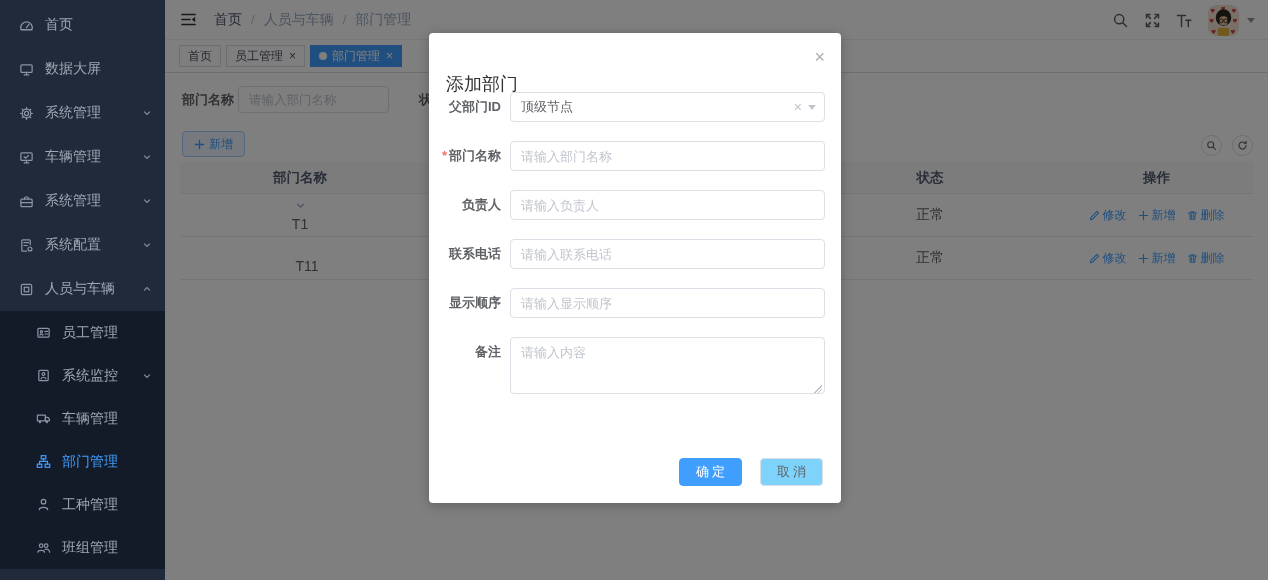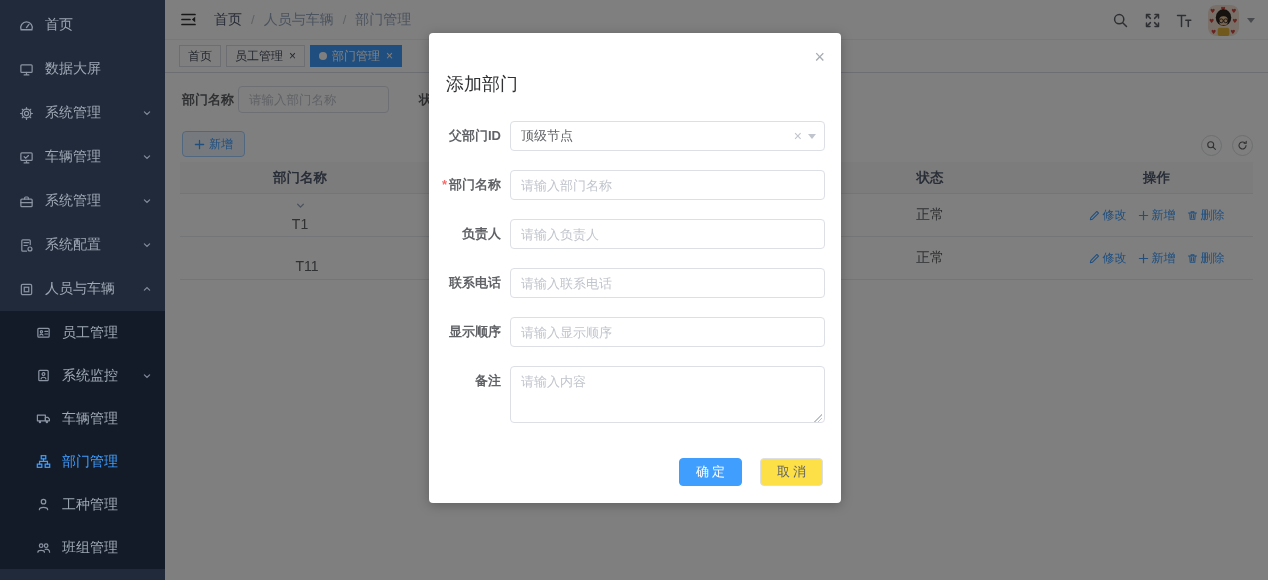--- a/index.html
+++ b/index.html
@@ -88,21 +88,21 @@
 
   
   .overlay { position:absolute; left:165px; top:0; right:0; bottom:0;
              background:rgba(0,0,0,0.5); z-index:40; }
   .dialog { position:absolute; left:429px; top:33px; width:412px; height:470px;
             background:#fff; border-radius:4px; box-shadow:0 2px 12px rgba(0,0,0,.25);
             z-index:60; }
   .dialog-title { position:absolute; left:17px; top:19px; font-size:18px; color:#303133;margin-top:20px; }
   .dialog-close { position:absolute; right:16px; top:15px; font-size:18px; color:#a8abb2;
                   cursor:pointer; line-height:1; }
-  .dialog-form { position:absolute; left:0; top:88px; right:0; }
+  .dialog-form { position:absolute; left:0; top:59px; right:0; }
   .form-row { display:flex; align-items:flex-start; margin-bottom:19px; }
   .form-label { width:72px; flex:none; text-align:right; font-size:13px; font-weight:600;
                 color:#606266; line-height:30px; margin-right:9px; white-space:nowrap; }
   .req-star { color:#f56c6c; margin-right:2px; }
   .form-input, .form-select, .form-textarea {
       width:315px; border:1px solid #dcdfe6; border-radius:4px; font-size:13px;
       color:#606266; outline:none; background:#fff;
       font-family:"Liberation Sans","DejaVu Sans",sans-serif; }
   .form-input { height:30px; padding:0 10px; }
   .form-input::placeholder, .form-textarea::placeholder { color:#c0c4cc; }
@@ -115,21 +115,21 @@
   .ta-wrap { position:relative; width:315px; }
   .form-textarea { height:57px; padding:6px 10px; resize:none; }
   .ta-grip { position:absolute; right:3px; bottom:5px; width:9px; height:9px;
              background:
                linear-gradient(135deg, transparent 55%, #bfc3ca 55%, #bfc3ca 63%, transparent 63%,
                                transparent 75%, #bfc3ca 75%, #bfc3ca 83%, transparent 83%); }
   .dialog-footer { position:absolute; right:18px; bottom:17px; display:flex; gap:18px; }
   .btn { height:28px; border-radius:4px; font-size:13px; cursor:pointer;
          font-family:inherit; letter-spacing:3px; padding:0 13px 0 16px; }
   .btn-primary { background:#409eff; border:1px solid #409eff; color:#fff; }
-  .btn-plain { background:#fde047; border:1px solid #dcdfe6; color:#606266; }
+  .btn-plain { background:#7dd3fc; border:1px solid #dcdfe6; color:#606266; }
 </style>
 </head>
 <body>
 
 <div class="sidebar">
   <div class="menu-group">
     <div class="menu-item">
       <svg class="mi" viewBox="0 0 16 16" fill="none" stroke="currentColor" stroke-width="1.4" stroke-linecap="round">
           <path d="M2.2 12.5a6.2 6.2 0 1 1 11.6 0z"></path>
           <path d="M8 10.2l2.6-3.4"></path>

